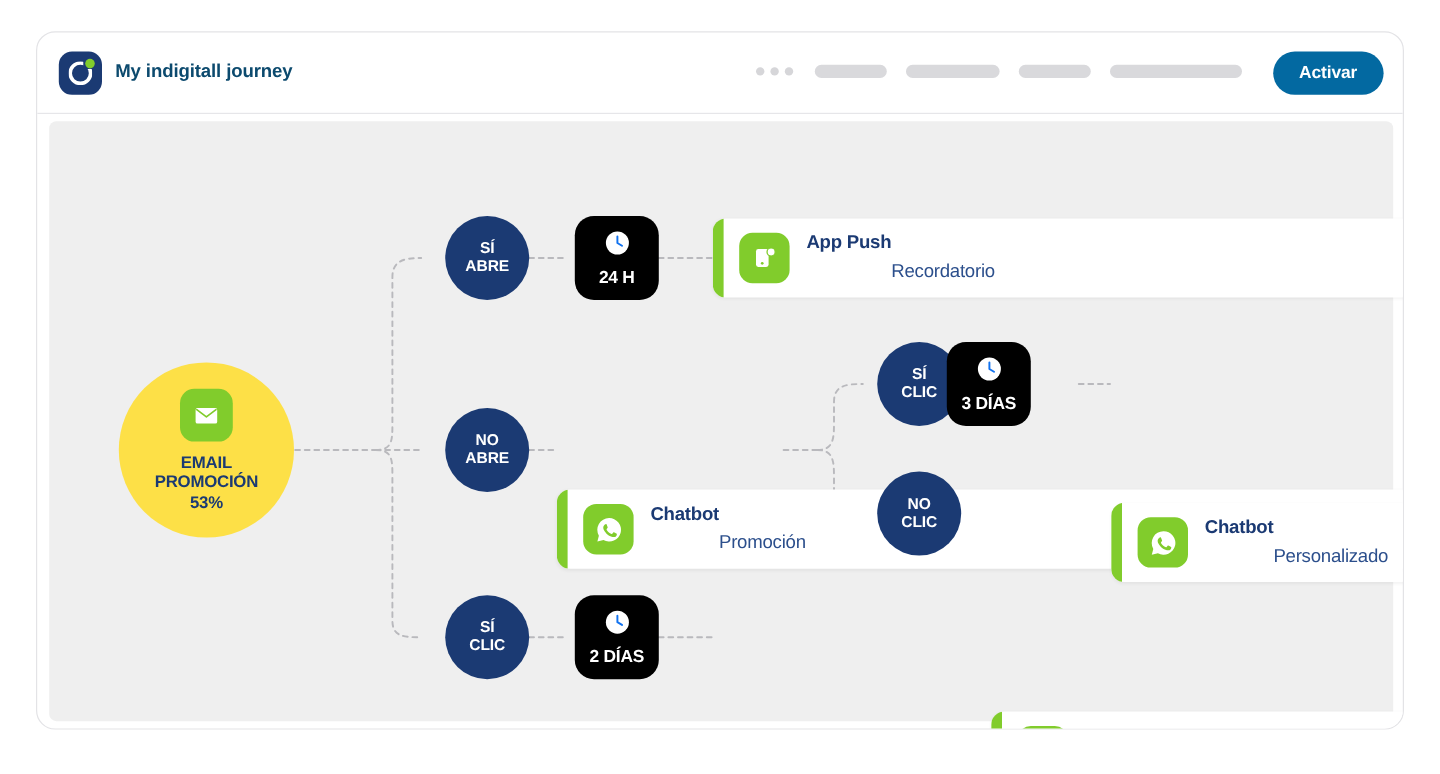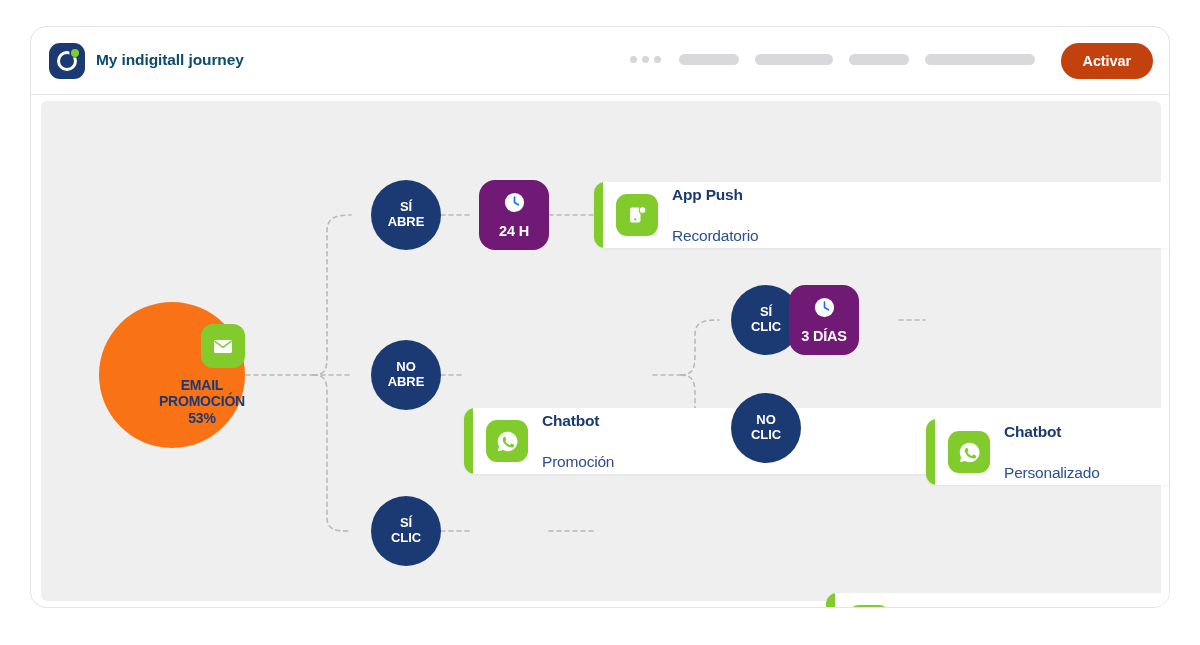--- a/index.html
+++ b/index.html
@@ -104,21 +104,21 @@
   }
 
   .activate-btn {
     position: absolute;
     right: 16px;
     top: 16px;
     height: 36px;
     padding: 0 22px;
     border: none;
     border-radius: 18px;
-    background: #c2410c;
+    background: #0369a1;
     color: #ffffff;
     font-family: "Liberation Sans", sans-serif;
     font-size: 14.5px;
     font-weight: bold;
     cursor: pointer;
     letter-spacing: -0.1px;
   }
 
   
   .canvas {
@@ -143,24 +143,24 @@
     height: 500px;
   }
 
   
   .node { position: absolute; }
 
   
   .start-node {
     width: 146px; height: 146px;
     border-radius: 50%;
-    background: #f97316;
+    background: #fde047;
     display: flex;
     flex-direction: column;
-    align-items: flex-end;
+    align-items: center;
     justify-content: center;
   }
   .start-node .ic {
     width: 44px; height: 44px;
     border-radius: 12px;
     background: #81cc2c;
     display: flex; align-items: center; justify-content: center;
     margin-bottom: 9px;
   }
   .start-node .lbl {
@@ -183,21 +183,21 @@
     font-size: 13px;
     font-weight: bold;
     line-height: 1.15;
     letter-spacing: -0.1px;
   }
 
   
   .delay {
     width: 70px; height: 70px;
     border-radius: 16px;
-    background: #701a75;
+    background: #000000;
     display: flex;
     flex-direction: column;
     align-items: center;
     justify-content: center;
     color: #ffffff;
   }
   .delay .clock { margin-bottom: 5px; display:block; }
   .delay .dlbl {
     font-size: 14.5px;
     font-weight: bold;
@@ -225,21 +225,21 @@
   }
   .card .cic {
     width: 42px; height: 42px;
     border-radius: 11px;
     background: #81cc2c;
     margin-left: 22px;
     margin-right: 14px;
     flex: 0 0 auto;
     display: flex; align-items: center; justify-content: center;
   }
-  .card .ctext { display: flex; flex-direction: column; line-height: 1.12; }
+  .card .ctext { display: flex; flex-direction: row; line-height: 1.12; }
   .card .ctitle {
     color: #1b3a73;
     font-size: 15.5px;
     font-weight: bold;
     letter-spacing: -0.2px;
     white-space: nowrap;
   }
   .card .csub {
     color: #2c4f8c;
     font-size: 15.5px;
@@ -428,16 +428,25 @@
 
       </div>
 
       <div class="node decision" style="left:330px; top:395px;">
         <div>
           <div>SÍ</div>
           <div>CLIC</div>
         </div>
       </div>
 
+      <div class="node delay" style="left:438px; top:395px;">
+        <span class="clock">
+          <svg width="23" height="23" viewBox="0 0 24 24" aria-hidden="true">
+            <circle cx="12" cy="12" r="10" fill="#ffffff"></circle>
+            <path d="M12 6.3 V12 L16 14.4" fill="none" stroke="#1273f0" stroke-width="1.7" stroke-linecap="round" stroke-linejoin="round"></path>
+          </svg>
+        </span>
+        <span class="dlbl">2 DÍAS</span>
+      </div>
 
     </div>
   </div>
 </div>
 
 </body></html>

